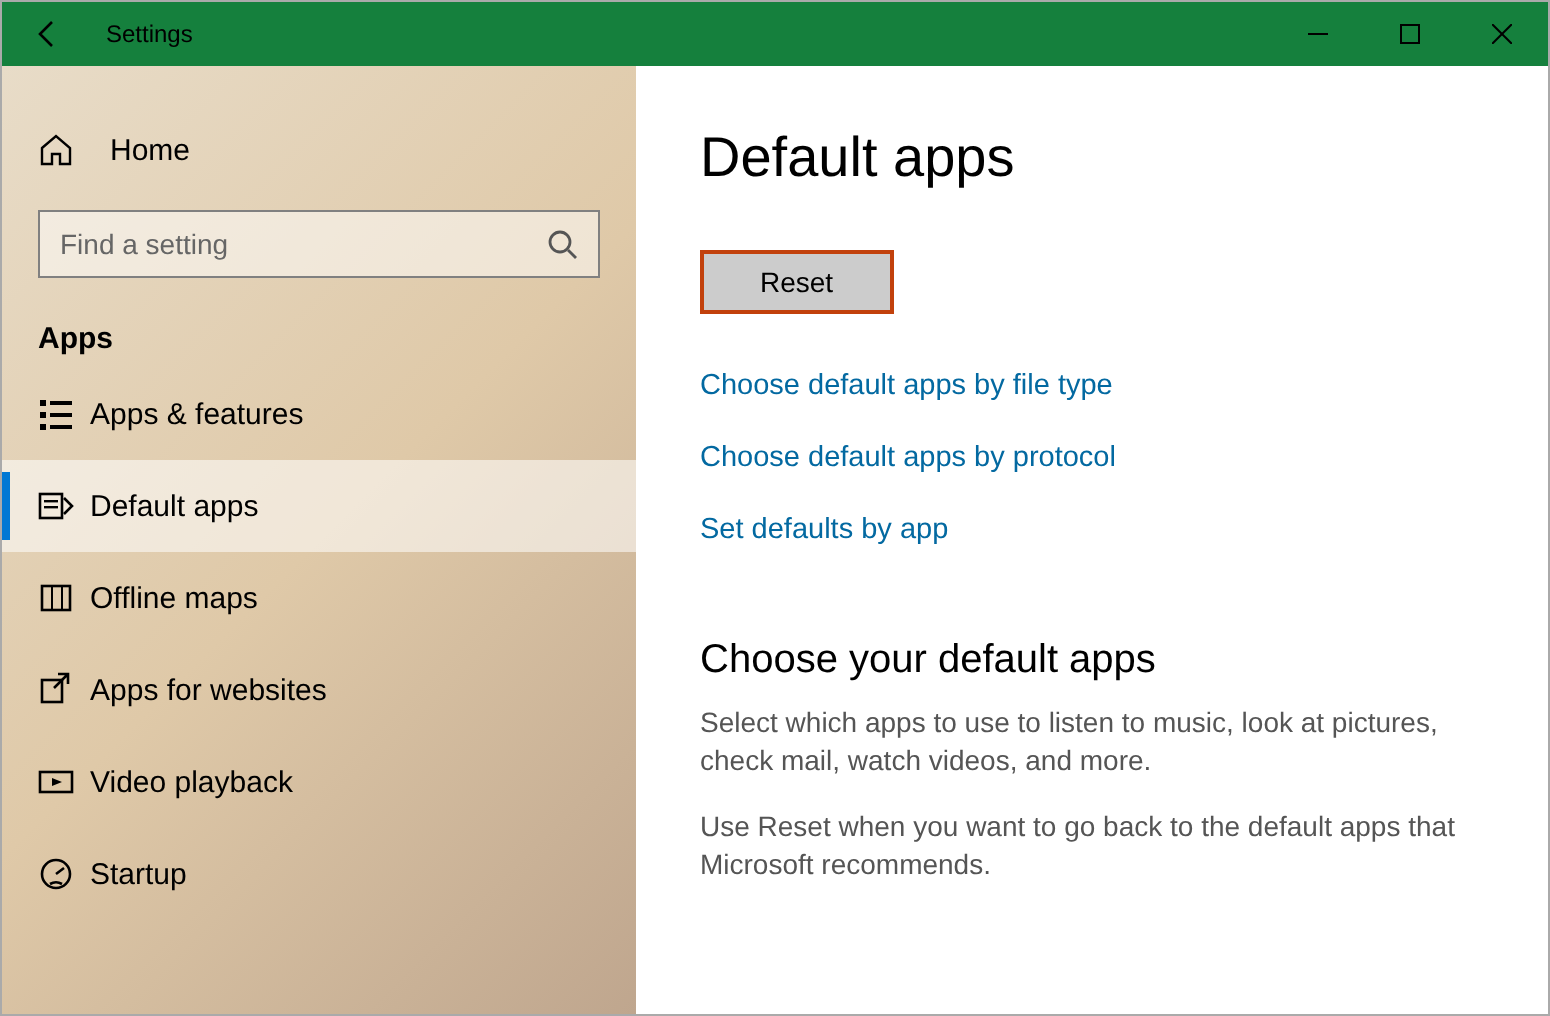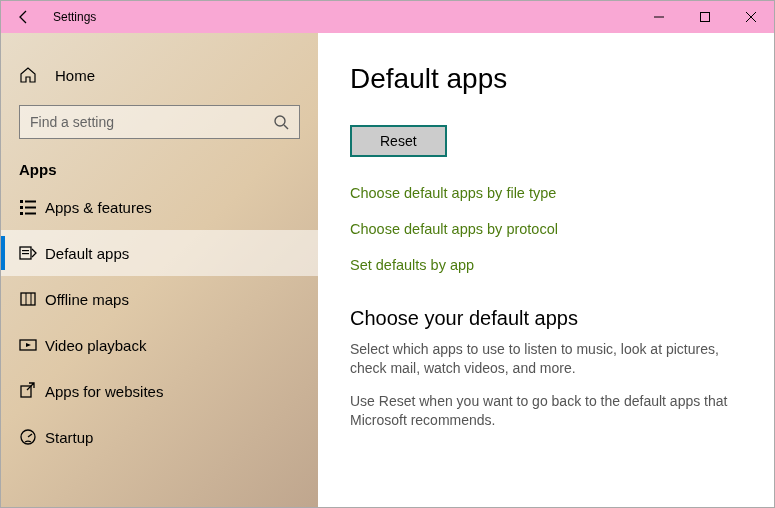--- a/index.html
+++ b/index.html
@@ -1,18 +1,18 @@
 <!DOCTYPE html>
 <html><head>
   <meta charset="utf-8">
   <style>
     * { margin: 0; padding: 0; box-sizing: border-box; font-family: "Segoe UI", Arial, sans-serif; }
     body { width: 775px; height: 508px; background: #fff; border: 1px solid #aaa; overflow: hidden; position: relative; }
 
-    .titlebar { height: 32px; display: flex; align-items: center; background: #f9a8d4; }
+    .titlebar { height: 32px; display: flex; align-items: center; background: #15803d; }
     .titlebar .back { width: 46px; height: 32px; display: flex; align-items: center; justify-content: center; }
     .titlebar .title { font-size: 12px; color: #000; margin-left: 6px; }
     .titlebar .spacer { flex: 1; }
     .win-btn { width: 46px; height: 32px; display: flex; align-items: center; justify-content: center; }
     .win-btn svg { width: 10px; height: 10px; }
 
     .body { display: flex; height: calc(100% - 32px); }
     .sidebar { width: 317px; height: 100%; background: linear-gradient(135deg, #e8dcc8 0%, #dfc9a8 50%, #bfa68e 100%); display: flex; flex-direction: column; }
 
     .home-row { display: flex; align-items: center; height: 40px; padding-left: 18px; margin-top: 22px; gap: 18px; }
@@ -31,25 +31,25 @@
     .nav-item { display: flex; align-items: center; height: 46px; padding-left: 18px; gap: 8px; position: relative; cursor: default; }
     .nav-item .ni-icon { width: 18px; height: 18px; color: #000; flex: 0 0 18px; }
     .nav-item .ni-label { font-size: 15px; color: #000; }
     .nav-item.active { background: rgba(255,255,255,0.55); }
     .nav-item.active::before { content: ""; position: absolute; left: 0; top: 6px; bottom: 6px; width: 4px; background: #0078d4; }
 
     .main { flex: 1; padding: 30px 24px 0 32px; overflow: hidden; position: relative; }
     .page-title { font-size: 28px; font-weight: 400; color: #000; margin-bottom: 30px; }
 
     .subtext { font-size: 14.5px; color: #111; margin-bottom: 10px; }
-    .reset-btn { display: inline-block; padding: 6px 28px; border: 2px solid #0f766e; background: #ccc; font-size: 14px; margin-bottom: 8px; }
+    .reset-btn { display: inline-block; padding: 6px 28px; border: 2px solid #c2410c; background: #ccc; font-size: 14px; margin-bottom: 8px; }
 
-    .link { display: block; color: #4d7c0f; font-size: 14.5px; margin: 20px 0; text-decoration: none; }
+    .link { display: block; color: #0369a1; font-size: 14.5px; margin: 20px 0; text-decoration: none; }
 
-    .heading2 { font-size: 20px; font-weight: 400; color: #000; margin-top: 34px; margin-bottom: 10px; }
+    .heading2 { font-size: 20px; font-weight: 400; color: #000; margin-top: 46px; margin-bottom: 10px; }
     .para { font-size: 14px; color: #555; line-height: 1.35; margin-bottom: 14px; }
     .link-inline { color: #0067c0; font-size: 14px; }
   </style>
 </head>
 <body>
 
 <div class="titlebar">
   <div class="back">
     <svg viewBox="0 0 16 16" width="16" height="16">
         <path d="M10 2 L4 8 L10 14" stroke="#000" stroke-width="1.3" fill="none"></path>
@@ -132,34 +132,34 @@
               <rect x="2" y="3" width="14" height="12" stroke="#000" stroke-width="1.3" fill="none"></rect>
               <line x1="7" y1="3" x2="7" y2="15" stroke="#000" stroke-width="1"></line>
               <line x1="12" y1="3" x2="12" y2="15" stroke="#000" stroke-width="1"></line>
             </svg>
         </span>
         <span class="ni-label">Offline maps</span>
       </div>
       <div class="nav-item">
         <span class="ni-icon">
           <svg viewBox="0 0 18 18">
+              <rect x="2" y="4" width="10" height="11" stroke="#000" stroke-width="1.3" fill="none"></rect>
+              <path d="M8 8 L15 1 M10 1 H15 V6" stroke="#000" stroke-width="1.3" fill="none"></path>
+            </svg>
+        </span>
+        <span class="ni-label">Apps for websites</span>
+      </div>
+      <div class="nav-item">
+        <span class="ni-icon">
+          <svg viewBox="0 0 18 18">
               <rect x="1" y="4" width="16" height="10" stroke="#000" stroke-width="1.3" fill="none"></rect>
               <path d="M7 7 L12 9 L7 11 Z" fill="#000"></path>
             </svg>
         </span>
         <span class="ni-label">Video playback</span>
-      </div>
-      <div class="nav-item">
-        <span class="ni-icon">
-          <svg viewBox="0 0 18 18">
-              <rect x="2" y="4" width="10" height="11" stroke="#000" stroke-width="1.3" fill="none"></rect>
-              <path d="M8 8 L15 1 M10 1 H15 V6" stroke="#000" stroke-width="1.3" fill="none"></path>
-            </svg>
-        </span>
-        <span class="ni-label">Apps for websites</span>
       </div>
       <div class="nav-item">
         <span class="ni-icon">
           <svg viewBox="0 0 18 18">
               <circle cx="9" cy="9" r="7" stroke="#000" stroke-width="1.3" fill="none"></circle>
               <path d="M6 14 A6 6 0 0 1 12 14" stroke="#000" stroke-width="1.3" fill="none"></path>
               <line x1="9" y1="9" x2="13" y2="6" stroke="#000" stroke-width="1.3"></line>
             </svg>
         </span>
         <span class="ni-label">Startup</span>

